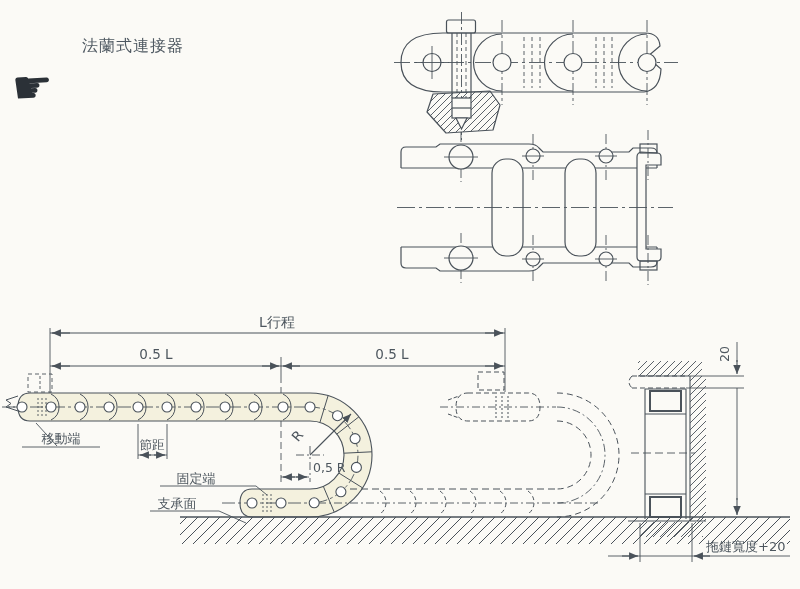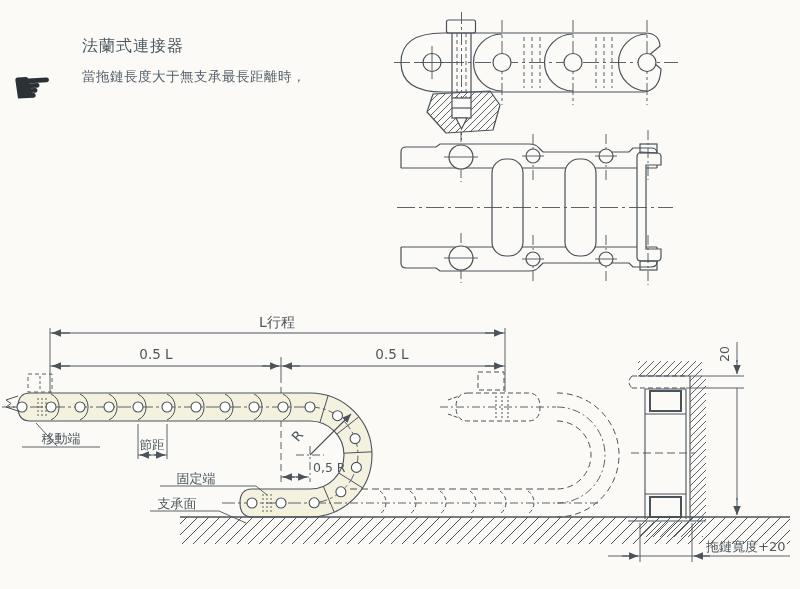--- a/index.html
+++ b/index.html
@@ -30,21 +30,20 @@
 </style>
 </head>
 <body>
 
 <div class="page">
 
   <div class="note">
     <span class="hand">☛</span>
     <div class="title">法蘭式連接器</div>
     <div class="body">
-      <p>當拖鏈長度大于無支承最長距離時，</p>
     </div>
   </div>
 
   <svg width="800" height="589" viewBox="0 0 800 589">
     <defs>
       <pattern id="hatch" patternUnits="userSpaceOnUse" width="7" height="7">
         <path d="M-2,9 L9,-2" stroke="#4a525a" stroke-width="0.9" fill="none"></path>
       </pattern>
       <pattern id="ghatch" patternUnits="userSpaceOnUse" width="11" height="11">
         <path d="M-3,14 L14,-3" stroke="#4a525a" stroke-width="1" fill="none"></path>

